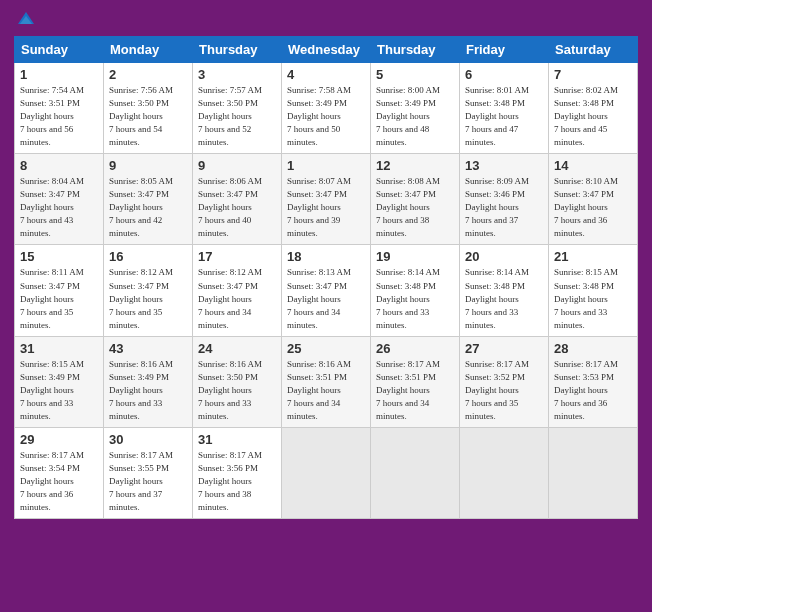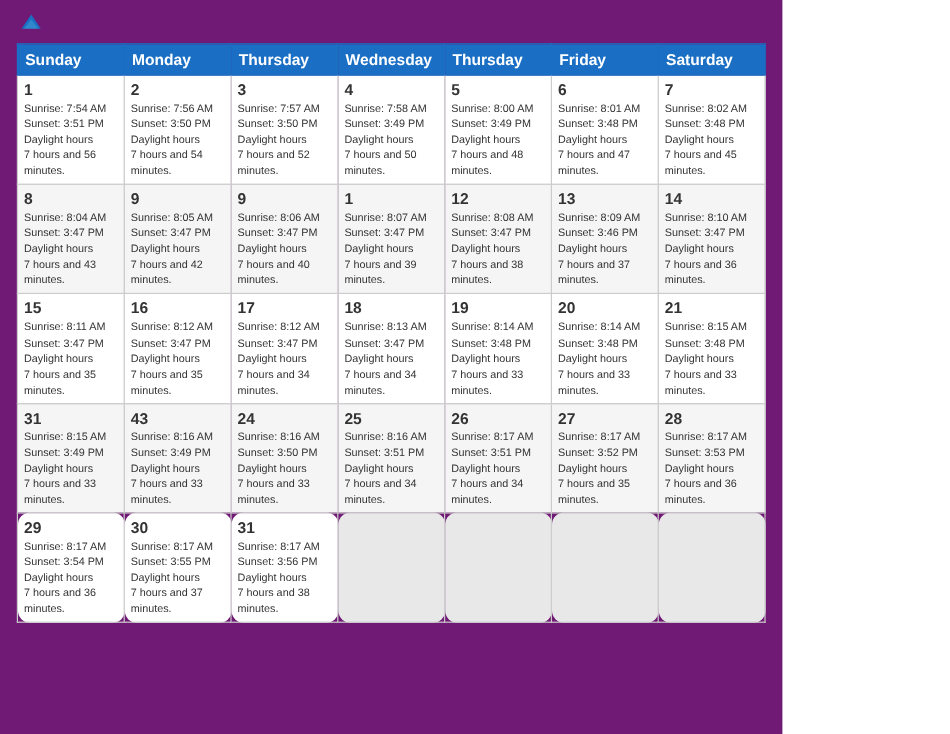--- a/index.html
+++ b/index.html
@@ -91,24 +91,24 @@
     .day-number {
       font-size: 13px;
       font-weight: bold;
       display: block;
       margin-bottom: 2px;
     }
     .day-info {
       font-size: 9px;
       line-height: 1.45;
       color: #333;
+      font-family: Liberation Serif, serif;
     }
     .last-row td {
       height: 68px;
-      border-radius: 10px;
     }
   </style>
 </head>
 <body>
 
 <div class="page">
   <div class="header">
     <div class="logo">
       <div class="logo-text">
         <span class="logo-general"></span>

